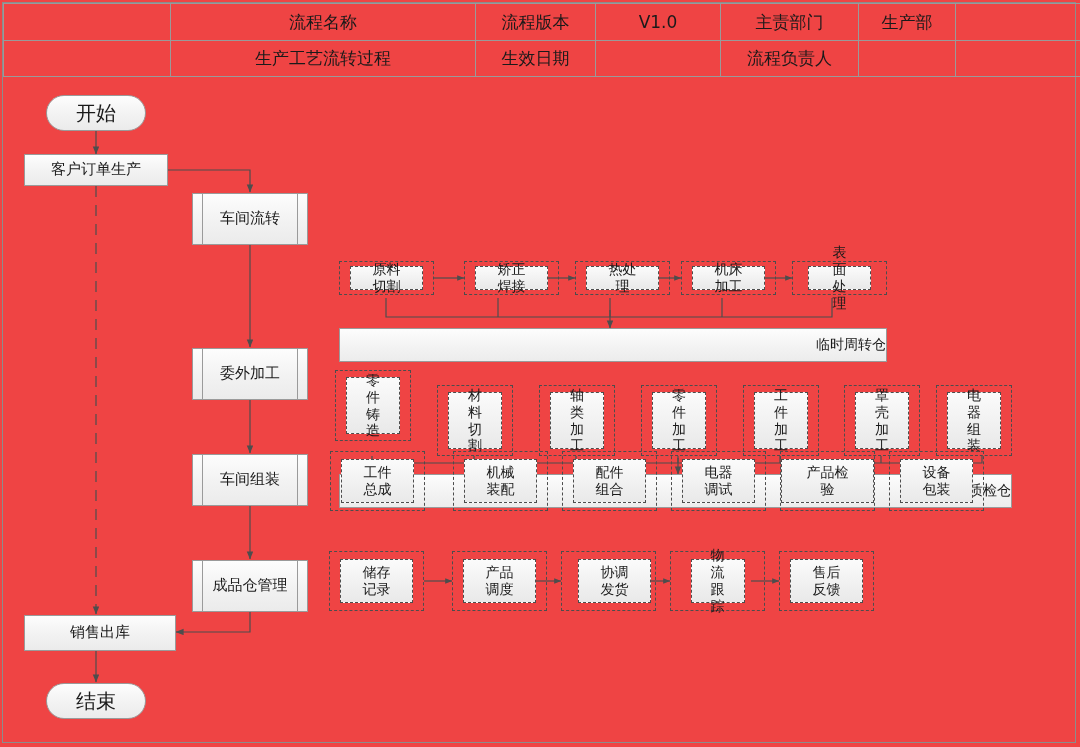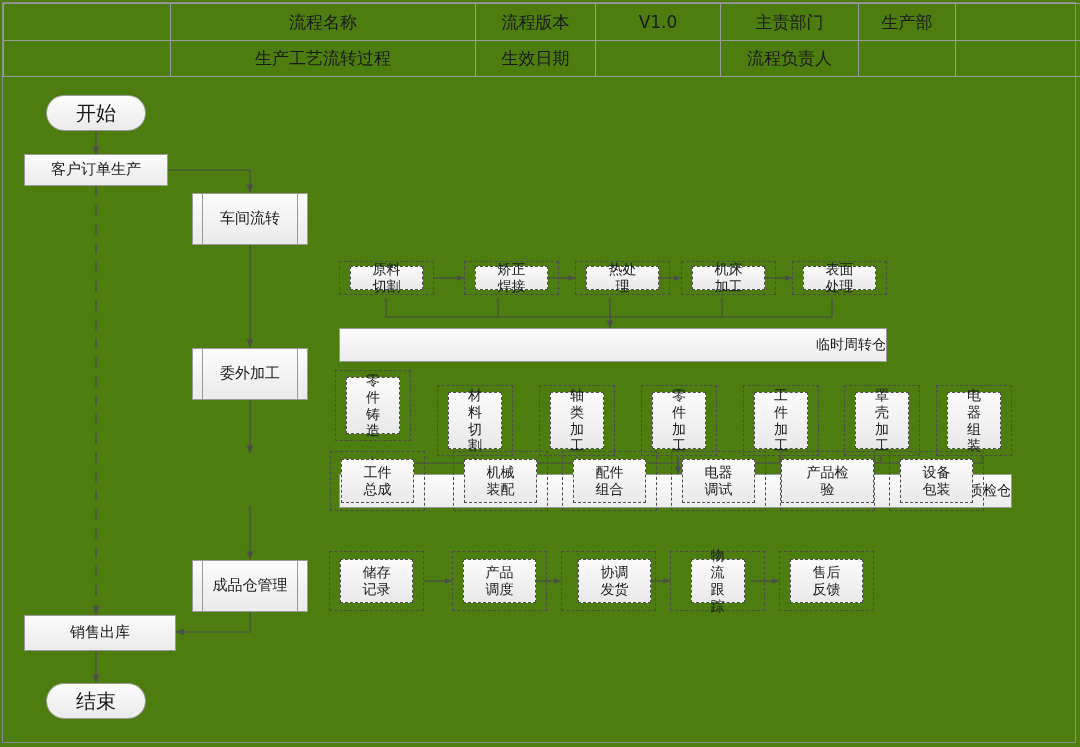--- a/index.html
+++ b/index.html
@@ -7,21 +7,21 @@
   body{
     font-family:"DejaVu Sans","Liberation Sans",sans-serif;
     color:#1a1a1a;
     -webkit-font-smoothing:antialiased;
   }
   #page{
     position:relative;
     width:1080px;
     height:747px;
     overflow:hidden;
-    background:#4d7c0f;
+    background:#ef4444;
   }
 
   
   #outer-frame{
     position:absolute;
     left:2px; top:2px;
     width:1074px; height:741px;
     border:1px solid #8c8c8c;
     box-sizing:border-box;
   }
@@ -259,39 +259,42 @@
     </div>
 
     <div class="node predef" style="left:192px;top:115px;width:116px;height:52px;">
       <span>车间流转</span>
     </div>
 
     <div class="node predef" style="left:192px;top:270px;width:116px;height:52px;">
       <span>委外加工</span>
     </div>
 
+    <div class="node predef" style="left:192px;top:376px;width:116px;height:52px;">
+      <span>车间组装</span>
+    </div>
 
     <div class="node predef" style="left:192px;top:482px;width:116px;height:52px;">
       <span>成品仓管理</span>
     </div>
 
     <div class="dash-wrap" style="left:339px;top:183px;width:95px;height:34px;">
       <div class="dash-inner" style="width:73px;height:24px;">原料切割</div>
     </div>
     <div class="dash-wrap" style="left:464px;top:183px;width:95px;height:34px;">
       <div class="dash-inner" style="width:73px;height:24px;">矫正焊接</div>
     </div>
     <div class="dash-wrap" style="left:575px;top:183px;width:95px;height:34px;">
       <div class="dash-inner" style="width:73px;height:24px;">热处理</div>
     </div>
     <div class="dash-wrap" style="left:681px;top:183px;width:95px;height:34px;">
       <div class="dash-inner" style="width:73px;height:24px;">机床加工</div>
     </div>
     <div class="dash-wrap" style="left:792px;top:183px;width:95px;height:34px;">
-      <div class="dash-inner" style="width:73px;height:24px;">表面处理</div>
+      <div class="dash-inner" style="width:63px;height:24px;">表面处理</div>
     </div>
 
     <div class="warehouse" style="left:339px;top:250px;width:548px;height:34px;">
       <span>临时周转仓</span>
     </div>
 
     <div class="dash-wrap" style="left:335px;top:292px;width:76px;height:71px;">
       <div class="dash-inner" style="width:54px;height:57px;">零件铸
 造</div>
     </div>

